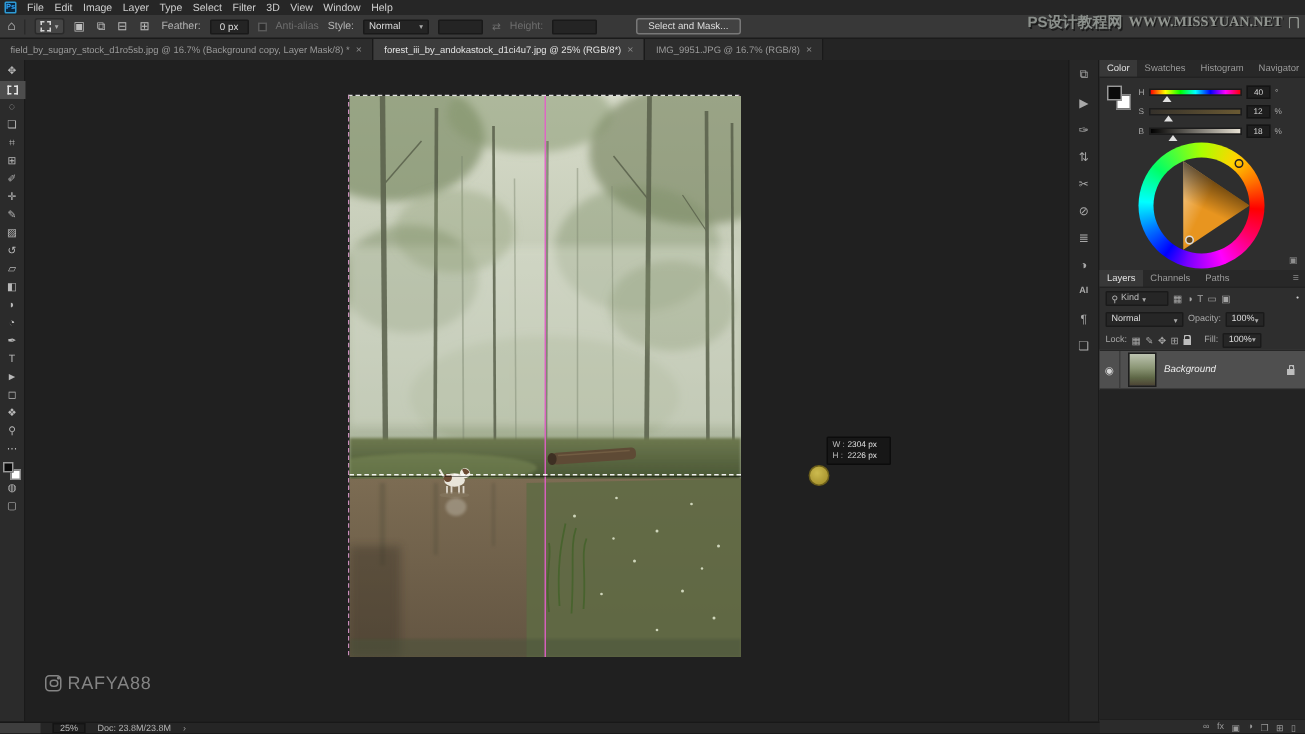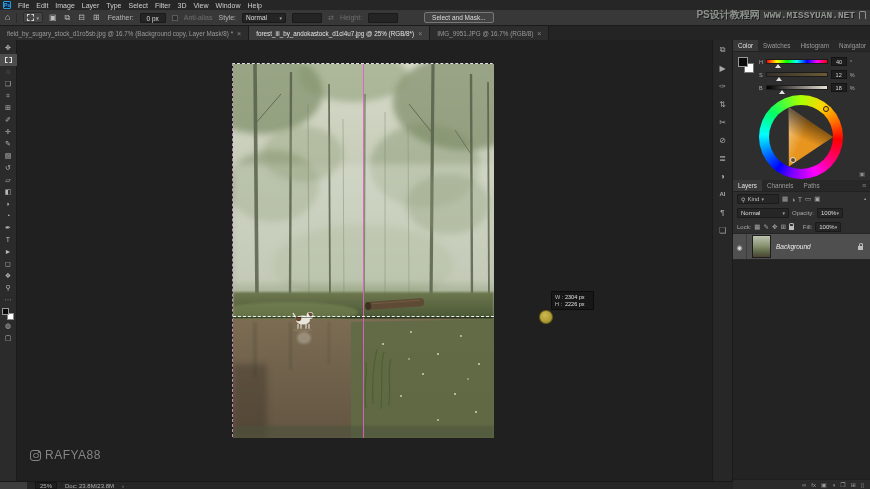--- a/index.html
+++ b/index.html
@@ -156,21 +156,21 @@
   #credit{position:absolute;left:30px;top:448px;display:flex;align-items:center;gap:4px;z-index:8;
     font-size:12px;color:#8f8f8f;letter-spacing:.5px;opacity:.9;}
   .insta{position:relative;width:11px;height:11px;border:1.4px solid #8f8f8f;border-radius:3px;}
   .insta:before{content:"";position:absolute;left:2px;top:2px;width:3.5px;height:3.5px;
     border:1.2px solid #8f8f8f;border-radius:50%;}
   .insta:after{content:"";position:absolute;right:0.5px;top:0.5px;width:1.5px;height:1.5px;
     background:#8f8f8f;border-radius:50%;}
   #watermark{position:absolute;right:4px;top:8px;display:flex;align-items:center;gap:4px;z-index:9;
     opacity:.85;}
   #watermark .cn{font-size:10px;font-weight:bold;color:#9aa09b;text-shadow:1px 1px 0 rgba(0,0,0,.6);}
-  #watermark .url{font-family:Liberation Mono, monospace;font-size:9.5px;font-weight:bold;
+  #watermark .url{font-family:Liberation Serif, serif;font-size:9.5px;font-weight:bold;
     color:#a0a59f;text-shadow:1px 1px 0 rgba(0,0,0,.6);}
   #watermark .wm-ic{width:7px;height:8px;border:1.5px solid #a0a59f;border-bottom:none;border-radius:2px 2px 0 0;}
 </style>
 </head>
 <body>
 
 <div id="app">
 
   <div id="menubar">
     <div id="pslogo">Ps</div>

